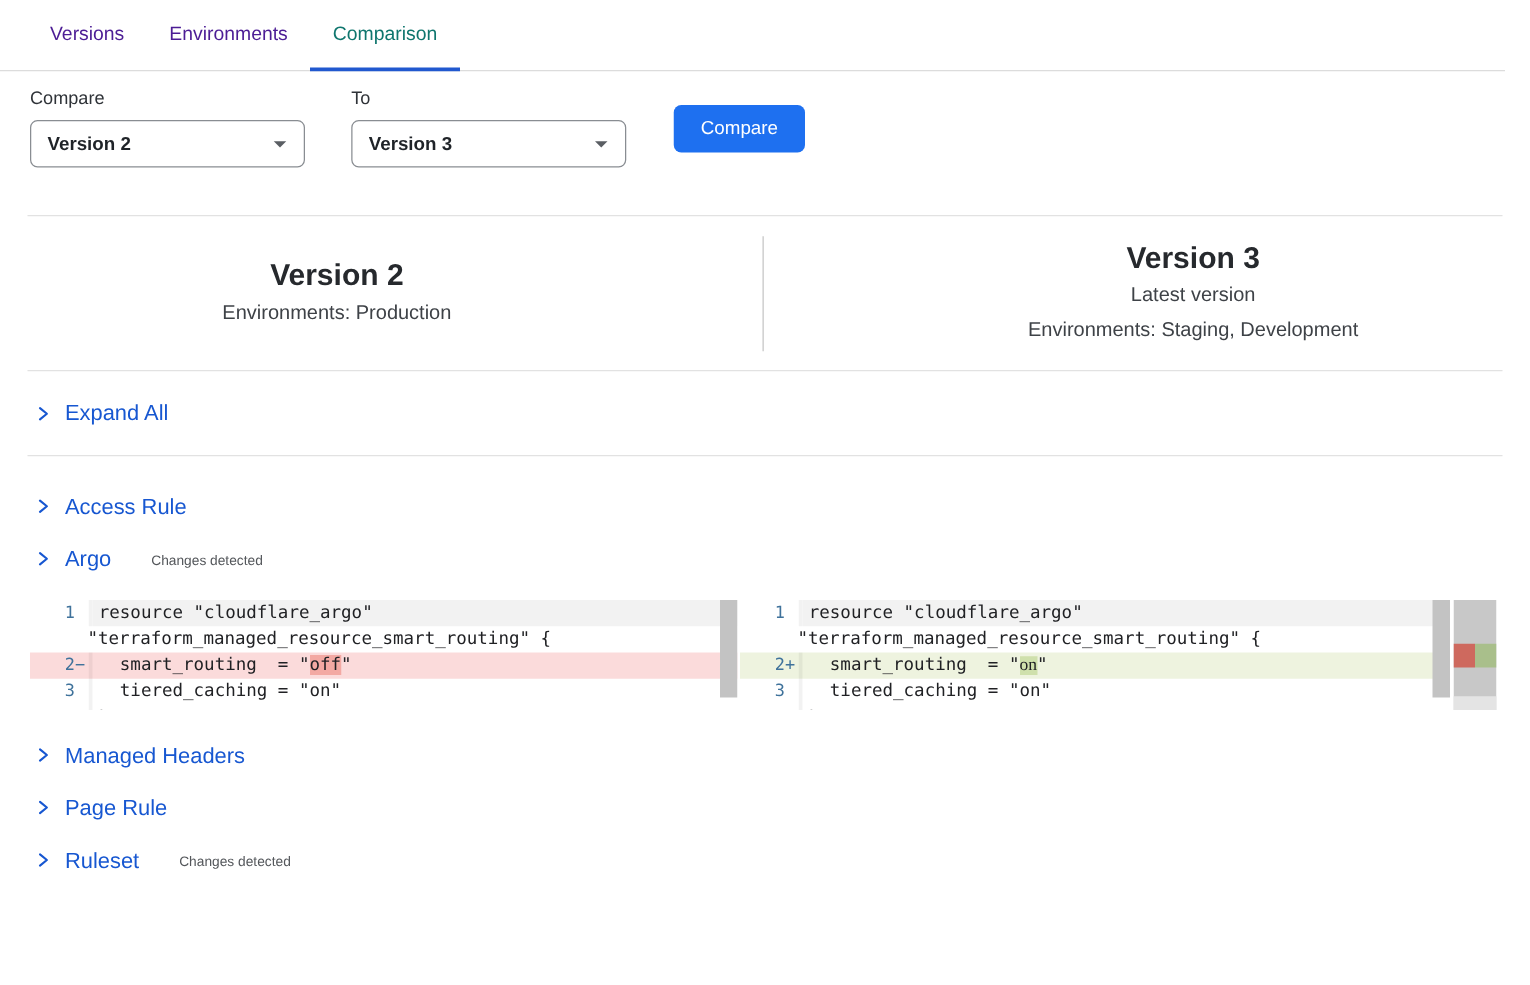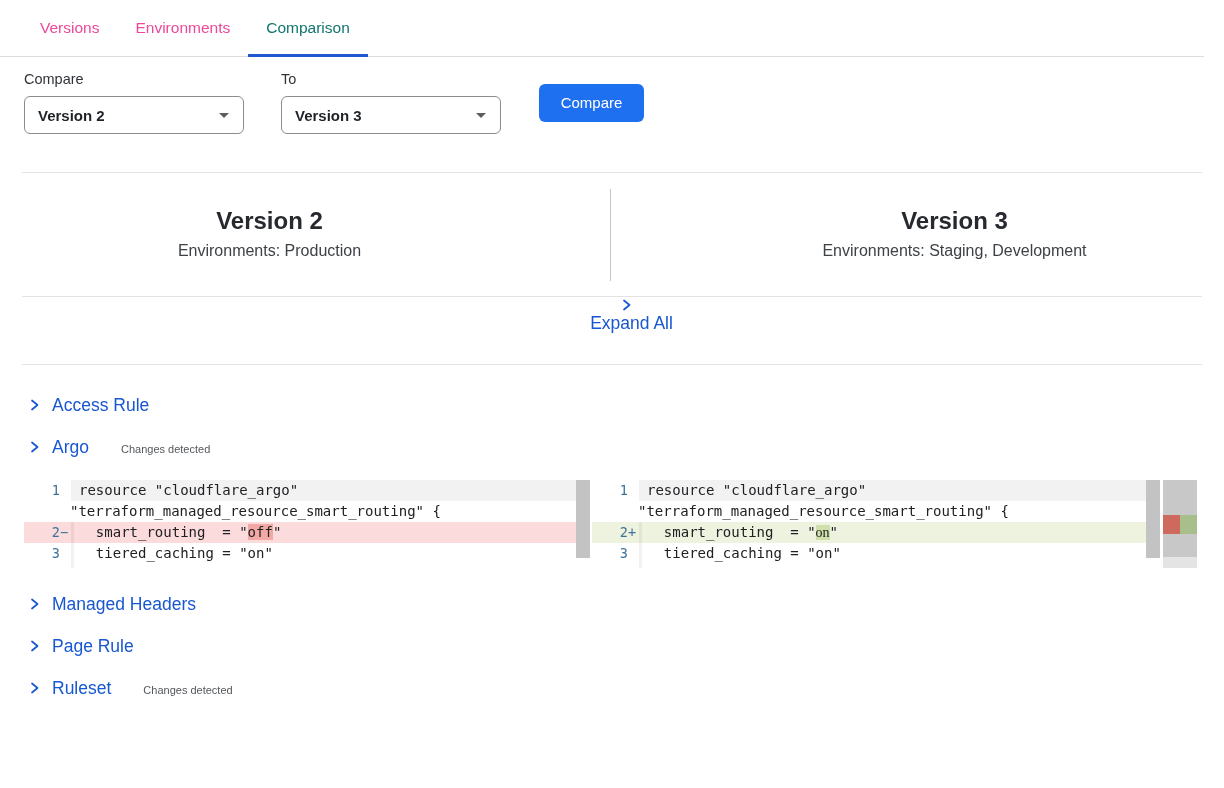--- a/index.html
+++ b/index.html
@@ -3,21 +3,21 @@
 <meta charset="utf-8">
 <style>
   * { box-sizing: border-box; margin: 0; padding: 0; }
   html, body { width: 1224px; height: 788px; background: #ffffff; overflow: hidden;
                font-family: "Liberation Sans", sans-serif; }
 
   
   .tabs { display: flex; align-items: stretch; height: 57px; padding-left: 22px;
           border-bottom: 1px solid #dcdcdc; margin-right: 20px; }
   .tab { position: relative; display: flex; align-items: center; padding: 0 18px;
-         font-size: 15.5px; color: #ec4899; cursor: pointer; }
+         font-size: 15.5px; color: #4c1d95; cursor: pointer; }
   .tab.active { color: #0f766e; }
   .tab.active::after { content: ""; position: absolute; left: 0; right: 0; bottom: -1px;
                        height: 3px; background: #2158cf; }
 
   
   .compare-form { display: flex; align-items: center; padding: 14px 12px 0 24px; }
   .field { width: 220px; }
   .field + .field { margin-left: 37px; }
   .field-label { display: block; font-size: 14.5px; color: #2f3338; margin-bottom: 9px; }
   .select { height: 38px; border: 1px solid #898d92; border-radius: 6px; background: #fff;
@@ -39,21 +39,21 @@
             text-align: center; }
   .vh-col.left  { padding-right: 74px; }
   .vh-col.right { padding-left: 72px; }
   .vh-title { font-size: 24px; font-weight: 700; color: #26292d; line-height: 30px; }
   .vh-sub { font-size: 16px; color: #3e4247; line-height: 26px; margin-top: 2px; }
   .vh-divider { position: absolute; left: 610px; top: 16px; bottom: 15px; width: 1px;
                 background: #c5c5c5; }
 
   
   .expand-row { display: flex; align-items: center; height: 67px; padding-left: 28px;
-                cursor: pointer; color: #1757d1; flex-direction: column; }
+                cursor: pointer; color: #1757d1; }
 
   
   .sections { padding-top: 28px; }
   .sec-row { display: flex; align-items: center; height: 24px; margin: 0 0 18px 28px;
              cursor: pointer; color: #1757d1; text-align: center; }
   .chev { display: inline-flex; color: #1757d1; flex: 0 0 13px; }
   .sec-label, .expand-label { font-size: 17.5px; margin-left: 11px; }
   .sec-badge { font-size: 11px; color: #54575b; margin-left: 32px; padding-top: 3px; }
 
   
@@ -115,20 +115,21 @@
 <div class="divider top-gap"></div>
 
 <section class="version-headers">
   <div class="vh-col left">
     <div class="vh-title">Version 2</div>
     <div class="vh-sub">Environments: Production</div>
   </div>
   <div class="vh-divider"></div>
   <div class="vh-col right">
     <div class="vh-title">Version 3</div>
+    <div class="vh-sub">Latest version</div>
     <div class="vh-sub">Environments: Staging, Development</div>
   </div>
 </section>
 
 <div class="divider"></div>
 
 <div class="expand-row">
   <span class="chev">
     <svg width="13" height="16" viewBox="0 0 13 16">
         <path d="M4 3.5 L9.5 8 L4 12.5" fill="none" stroke="currentColor" stroke-width="1.7" stroke-linecap="round" stroke-linejoin="round"></path>

